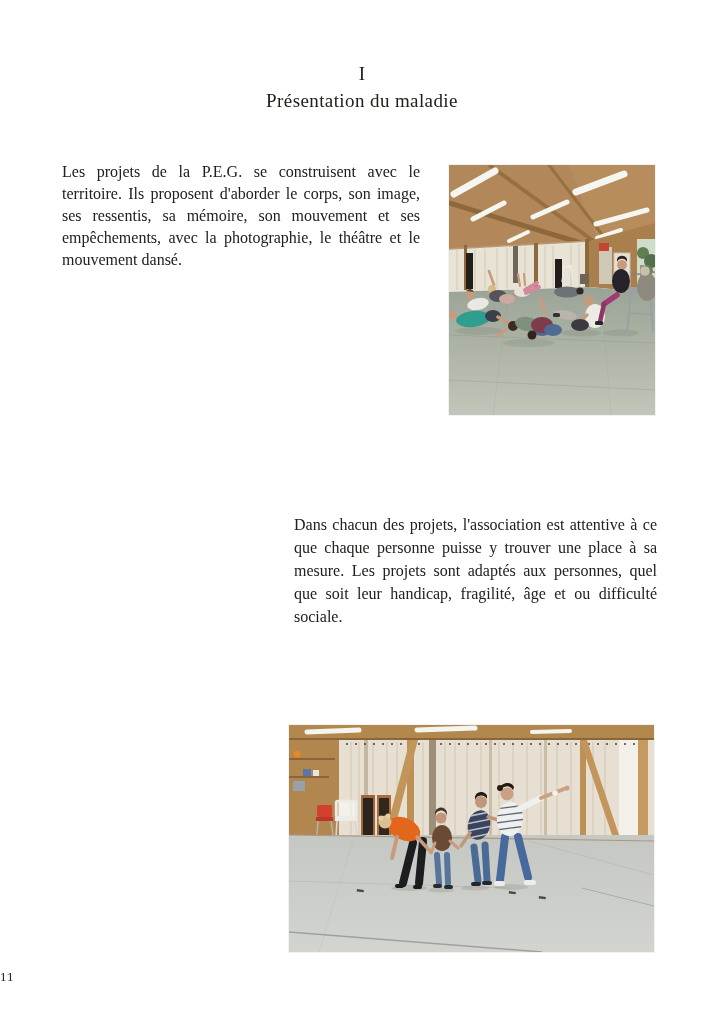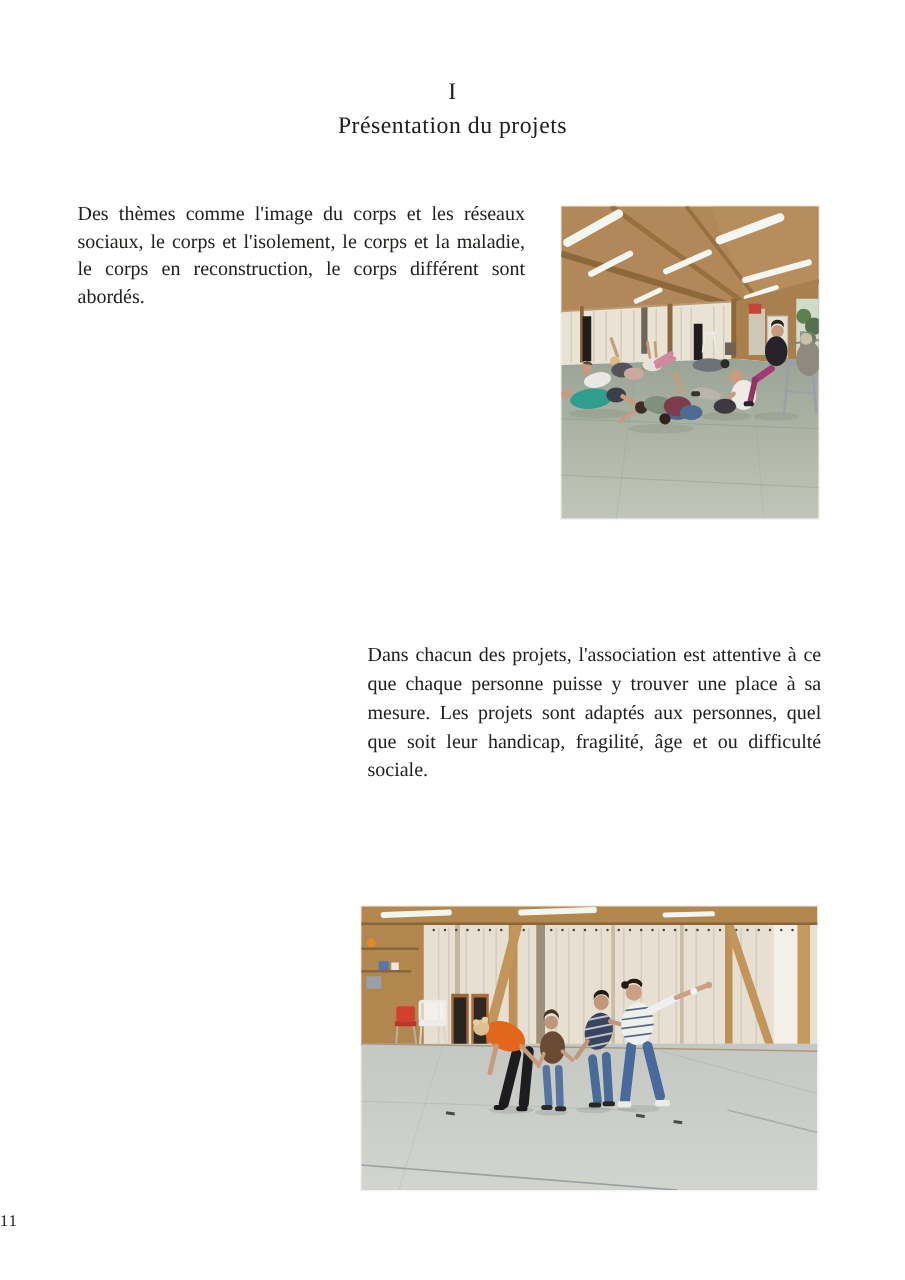--- a/index.html
+++ b/index.html
@@ -35,25 +35,25 @@
     text-align:left; font-size:13px; letter-spacing:1px;
   }
 </style>
 </head>
 <body>
 
 <div class="page">
 
   <div class="chapter-head">
     <div>I</div>
-    <div>Présentation du projets</div>
+    <div>Présentation du maladie</div>
   </div>
 
   <div class="col-text">
-    <p>Des thèmes comme l'image du corps et les réseaux sociaux, le corps et l'isolement, le corps et la maladie, le corps en reconstruction, le corps  différent sont abordés.</p>
+    <p>Les projets de la P.E.G. se construisent avec le territoire. Ils proposent d'aborder le corps, son image, ses ressentis, sa mémoire, son mouvement et ses empêchements, avec la photographie, le théâtre et le mouvement dansé.</p>
   </div>
 
   <div class="photo photo-1">
     <svg viewBox="0 0 206 250" preserveAspectRatio="none">
       <defs>
         <linearGradient id="fl1" x1="0" y1="0" x2="0" y2="1">
           <stop offset="0" stop-color="#9aa496"></stop>
           <stop offset="0.65" stop-color="#b4baac"></stop>
           <stop offset="1" stop-color="#c2c6ba"></stop>
         </linearGradient>

